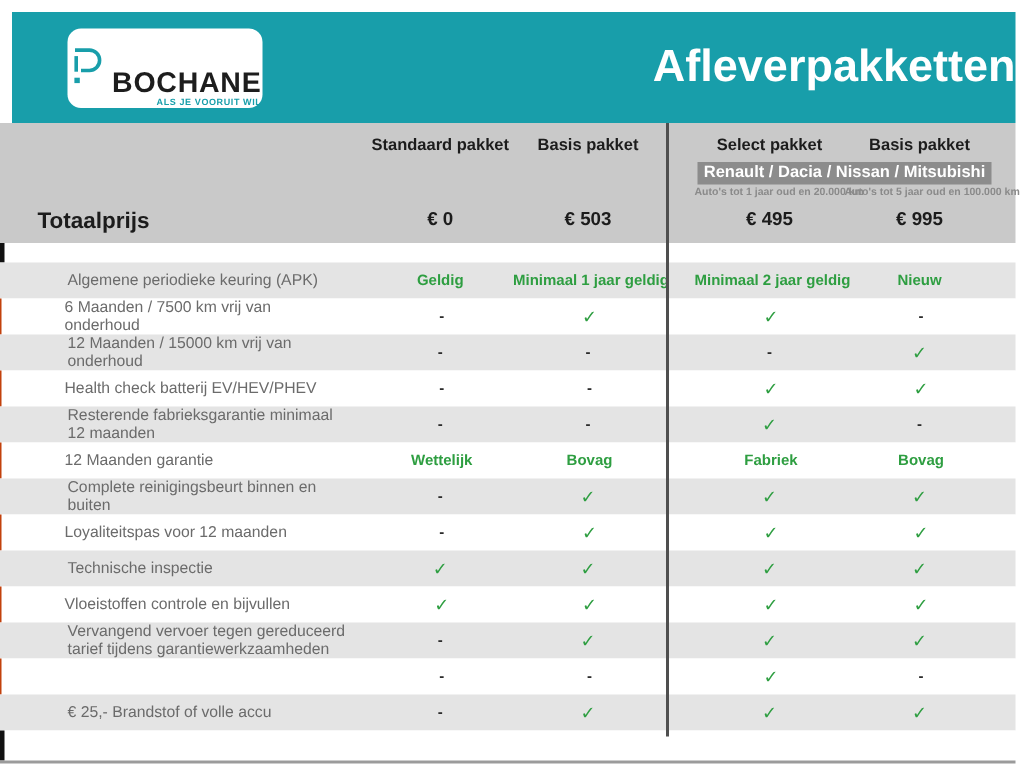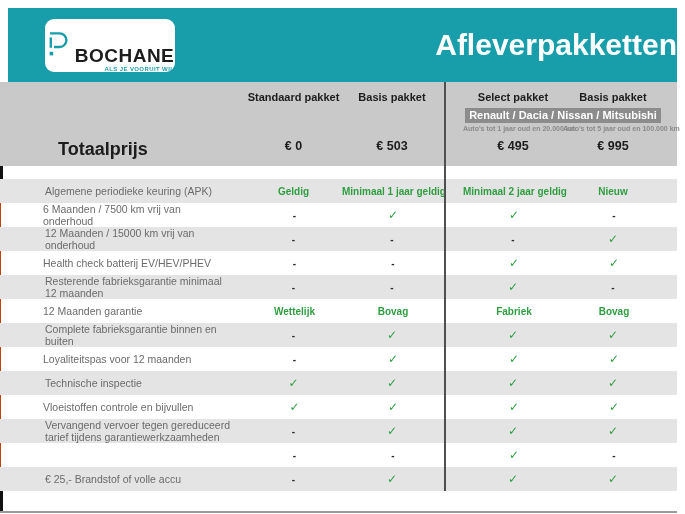--- a/index.html
+++ b/index.html
@@ -22,21 +22,21 @@
   .vdivider{position:absolute;left:444px;top:0;width:2px;background:#4F4F4F;}
   .cols{display:grid;grid-template-columns:245px 97px 100px 21px 100px 100px 1fr;}
   .band{background:var(--band);padding-top:8px;padding-bottom:6px;}
   .colhead{grid-row:1;font-size:11px;font-weight:700;color:#1c1c1c;text-align:center;height:17px;line-height:15px;white-space:nowrap;}
   .ch0{grid-column:2}.ch1{grid-column:3}.ch2{grid-column:5}.ch3{grid-column:6}
   .badge{grid-row:2;background:var(--badge);color:#fff;font-size:11px;font-weight:700;text-align:center;
     height:15px;line-height:15px;margin:1px 2px 0 2px;white-space:nowrap;}
   .badge1{grid-column:2 / span 2}.badge2{grid-column:5 / span 2}
   .note{grid-row:3;font-size:7px;font-weight:700;color:#8A8A8A;text-align:center;height:11px;line-height:12px;white-space:nowrap;}
   .n2{grid-column:5}.n3{grid-column:6}
-  .totals .tlabel{grid-column:1;font-size:18px;font-weight:700;color:#1c1c1c;padding-left:58px;}
+  .totals .tlabel{grid-column:1;font-size:15px;font-weight:700;color:#1c1c1c;padding-left:25px;}
   .totals .tval{font-size:12.5px;font-weight:700;color:#1c1c1c;text-align:center;}
   .tv0{grid-column:2}.tv1{grid-column:3}.tv2{grid-column:5}.tv3{grid-column:6}
   .gap{height:13px;background:#fff;border-left:3px solid #111;}
   .row{min-height:24px;align-items:center;}
   .row.gray{background:var(--rowgray);}
   .row.white{background:#fff;border-left:1px solid #c2410c;}
   .row.white .label{padding-left:42px;}
   .cell.label{grid-column:1;padding-left:45px;font-size:10.5px;color:#6B6B6B;line-height:12px;padding-right:14px;}
   .cell.val{text-align:center;white-space:nowrap;}
   .v0{grid-column:2}.v1{grid-column:3}.v2{grid-column:5}.v3{grid-column:6}
@@ -128,21 +128,21 @@
           <div class="cell val v3 dash">-</div>
         </div>
         <div class="row cols white">
           <div class="cell label">12 Maanden garantie</div>
           <div class="cell val v0 text">Wettelijk</div>
           <div class="cell val v1 text">Bovag</div>
           <div class="cell val v2 text">Fabriek</div>
           <div class="cell val v3 text">Bovag</div>
         </div>
         <div class="row cols gray">
-          <div class="cell label">Complete fabrieksgarantie binnen en buiten</div>
+          <div class="cell label">Complete reinigingsbeurt binnen en buiten</div>
           <div class="cell val v0 dash">-</div>
           <div class="cell val v1 check">✓</div>
           <div class="cell val v2 check">✓</div>
           <div class="cell val v3 check">✓</div>
         </div>
         <div class="row cols white">
           <div class="cell label">Loyaliteitspas voor 12 maanden</div>
           <div class="cell val v0 dash">-</div>
           <div class="cell val v1 check">✓</div>
           <div class="cell val v2 check">✓</div>

